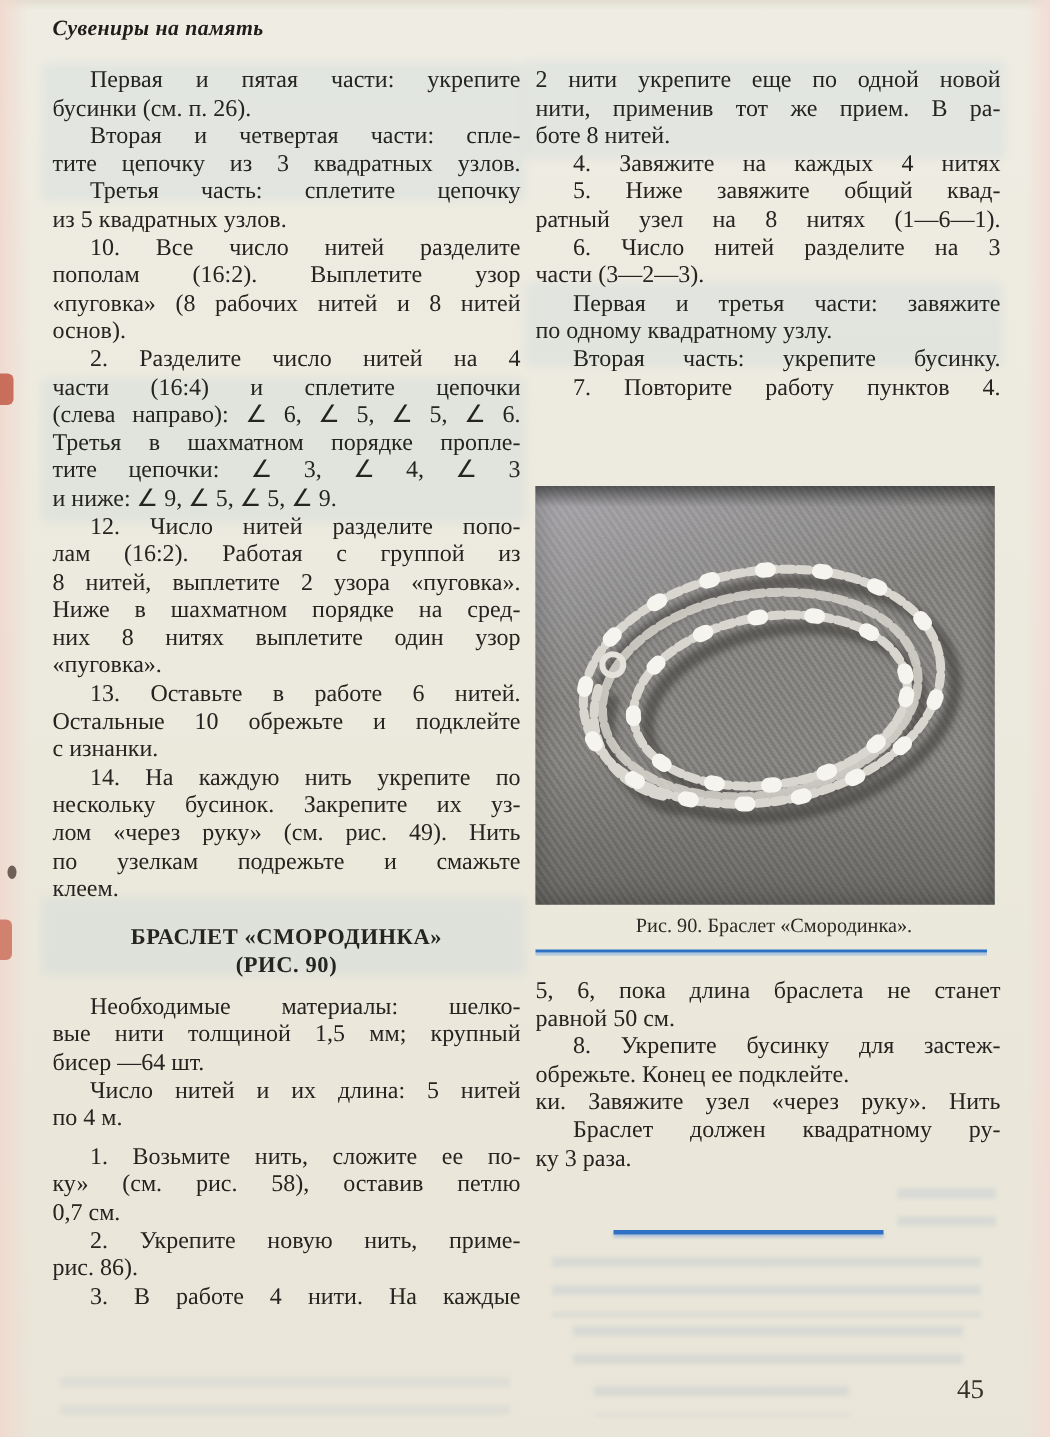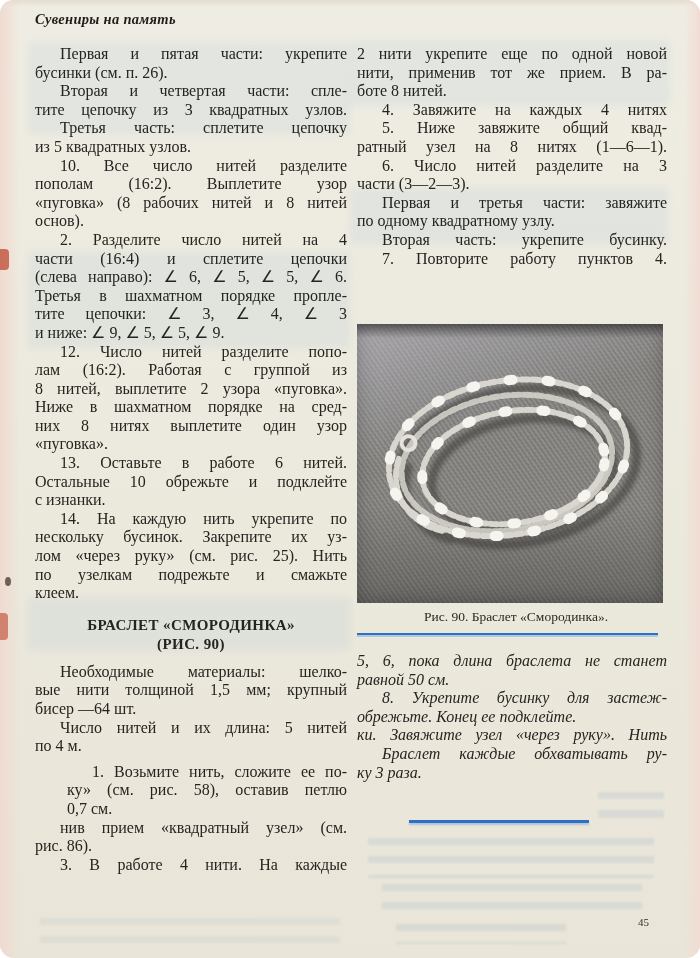--- a/index.html
+++ b/index.html
@@ -1,21 +1,20 @@
 <!DOCTYPE html>
 <html><head>
 <meta charset="utf-8">
 <style>
   html,body { margin:0; padding:0; }
   .page {
     position:relative; width:700px; height:958px; overflow:hidden;
     background: linear-gradient(180deg,#efede3 0%, #ebe8dc 60%, #e9e5d8 100%);
     font-family:"Liberation Serif", serif;
     color:#262420;
-    border-radius:14px;
   }
   
   .edge-left  { position:absolute; left:0; top:0; width:20px; height:100%;
     background:linear-gradient(90deg,#f0dad0 0%, rgba(240,218,208,0) 100%); }
   .edge-right { position:absolute; right:0; top:0; width:16px; height:100%;
     background:linear-gradient(270deg,#f2dcd4 0%, rgba(242,220,212,0) 100%); }
   .edge-top   { position:absolute; left:0; top:0; width:100%; height:7px;
     background:linear-gradient(180deg,#e3ddd0 0%, rgba(227,221,208,0) 100%); }
 
   
@@ -25,51 +24,51 @@
   .mark-red1 { position:absolute; left:0; top:249px; width:9px; height:21px; background:#bd4a33; opacity:.75; border-radius:0 4px 4px 0; filter:blur(.4px); }
   .mark-dot  { position:absolute; left:5px; top:577px; width:6px; height:9px; background:#4d4038; opacity:.8; border-radius:50%; }
   .mark-red2 { position:absolute; left:0; top:613px; width:8px; height:27px; background:#c2523b; opacity:.65; border-radius:0 4px 4px 0; filter:blur(.5px); }
 
   .running-header { position:absolute; left:35px; top:11px; font-weight:bold; font-style:italic;
     font-size:14.5px; letter-spacing:.3px; color:#1f1d19; }
 
   .col { position:absolute; width:312px; font-size:16px; line-height:18.6px; }
   .col-left  { left:35px;  top:45px; }
   .col-right { left:357px; top:45px; width:310px; }
-  .col-right-bottom { left:357px; top:652px; width:310px;font-style:italic; }
+  .col-right-bottom { left:357px; top:652px; width:310px; }
 
   .para { margin:0; }
   .tline { text-align:justify; text-align-last:justify; white-space:nowrap; }
   .tline.tlast { text-align-last:left; }
   .para.ind .tline:first-child { text-indent:25px; }
 
   .section-heading { text-align:center; font-weight:bold; font-size:15px; line-height:19px;
     letter-spacing:.4px; margin:13px 0 9px 0; }
-  .gap-top { margin-top:7px;margin-left:32px; }
+  .gap-top { margin-top:7px; }
 
   
   .photo { position:absolute; left:357px; top:324px; width:306px; height:279px;
     background:
       linear-gradient(180deg, rgba(25,25,24,.5) 0px, rgba(25,25,24,0) 14px),
       linear-gradient(160deg, rgba(206,203,216,.5) 0%, rgba(160,158,164,0) 38%),
       linear-gradient(0deg, rgba(35,35,33,.3) 0%, rgba(0,0,0,0) 35%),
       repeating-linear-gradient(55deg, #8d8c89 0 2px, #7c7b78 2px 4px),
       #868480;
     box-shadow: inset 0 0 18px rgba(0,0,0,.25);
   }
   .photo svg { display:block; width:100%; height:100%; }
 
   .fig-caption { position:absolute; left:363px; top:609px; width:306px; text-align:center;
     font-size:13.5px; color:#2b2925; }
   .caption-rule { position:absolute; left:357px; top:633px; width:301px; height:2px;
     box-shadow:0 2px 0 rgba(130,175,225,.55); }
   .section-divider { position:absolute; left:409px; top:820px; width:180px; height:3px;
     box-shadow:0 2px 2px rgba(120,160,215,.5); }
 
-  .page-num { position:absolute; left:638px; top:916px; font-size:11px; color:#33302a; }
+  .page-num { position:absolute; left:638px; top:916px; font-size:18px; color:#33302a; }
 </style>
 </head>
 <body>
 
 <div class="page">
 
   <div class="edge-top"></div>
   <div class="edge-left"></div>
   <div class="edge-right"></div>
 
@@ -127,21 +126,21 @@
         <div class="tline tlast">«пуговка».</div>
       </div>
     <div class="para ind">
         <div class="tline">13. Оставьте в работе 6 нитей.</div>
         <div class="tline">Остальные 10 обрежьте и подклейте</div>
         <div class="tline tlast">с изнанки.</div>
       </div>
     <div class="para ind">
         <div class="tline">14. На каждую нить укрепите по</div>
         <div class="tline">нескольку бусинок. Закрепите их уз-</div>
-        <div class="tline">лом «через руку» (см. рис. 25). Нить</div>
+        <div class="tline">лом «через руку» (см. рис. 49). Нить</div>
         <div class="tline">по узелкам подрежьте и смажьте</div>
         <div class="tline tlast">клеем.</div>
       </div>
 
     <div class="section-heading">
       <div>БРАСЛЕТ «СМОРОДИНКА»</div>
       <div>(РИС. 90)</div>
     </div>
 
     <div class="para ind">
@@ -152,21 +151,21 @@
     <div class="para ind">
         <div class="tline">Число нитей и их длина: 5 нитей</div>
         <div class="tline tlast">по 4 м.</div>
       </div>
     <div class="para gap-top ind">
         <div class="tline">1. Возьмите нить, сложите ее по-</div>
         <div class="tline">ку» (см. рис. 58), оставив петлю</div>
         <div class="tline tlast">0,7 см.</div>
       </div>
     <div class="para ind">
-        <div class="tline">нив прием «квадратный узел» (см.</div>
+        <div class="tline">2. Укрепите новую нить, приме-</div>
         <div class="tline tlast">рис. 86).</div>
       </div>
     <div class="para ind">
         <div class="tline">3. В работе 4 нити. На каждые</div>
       </div>
   </div>
 
   <div class="col col-right">
     <div class="para cont">
         <div class="tline">2 нити укрепите еще по одной новой</div>
@@ -235,21 +234,21 @@
     <div class="para cont">
         <div class="tline">5, 6, пока длина браслета не станет</div>
         <div class="tline tlast">равной 50 см.</div>
       </div>
     <div class="para ind">
         <div class="tline">8. Укрепите бусинку для застеж-</div>
         <div class="tline tlast">обрежьте. Конец ее подклейте.</div>
         <div class="tline">ки. Завяжите узел «через руку». Нить</div>
       </div>
     <div class="para ind">
-        <div class="tline">Браслет каждые обхватывать ру-</div>
+        <div class="tline">Браслет должен квадратному ру-</div>
         <div class="tline tlast">ку 3 раза.</div>
       </div>
   </div>
 
   <div class="section-divider" style="background: rgb(46, 112, 196);"></div>
 
   <div class="page-num">45</div>
 </div>
 
 </body></html>

